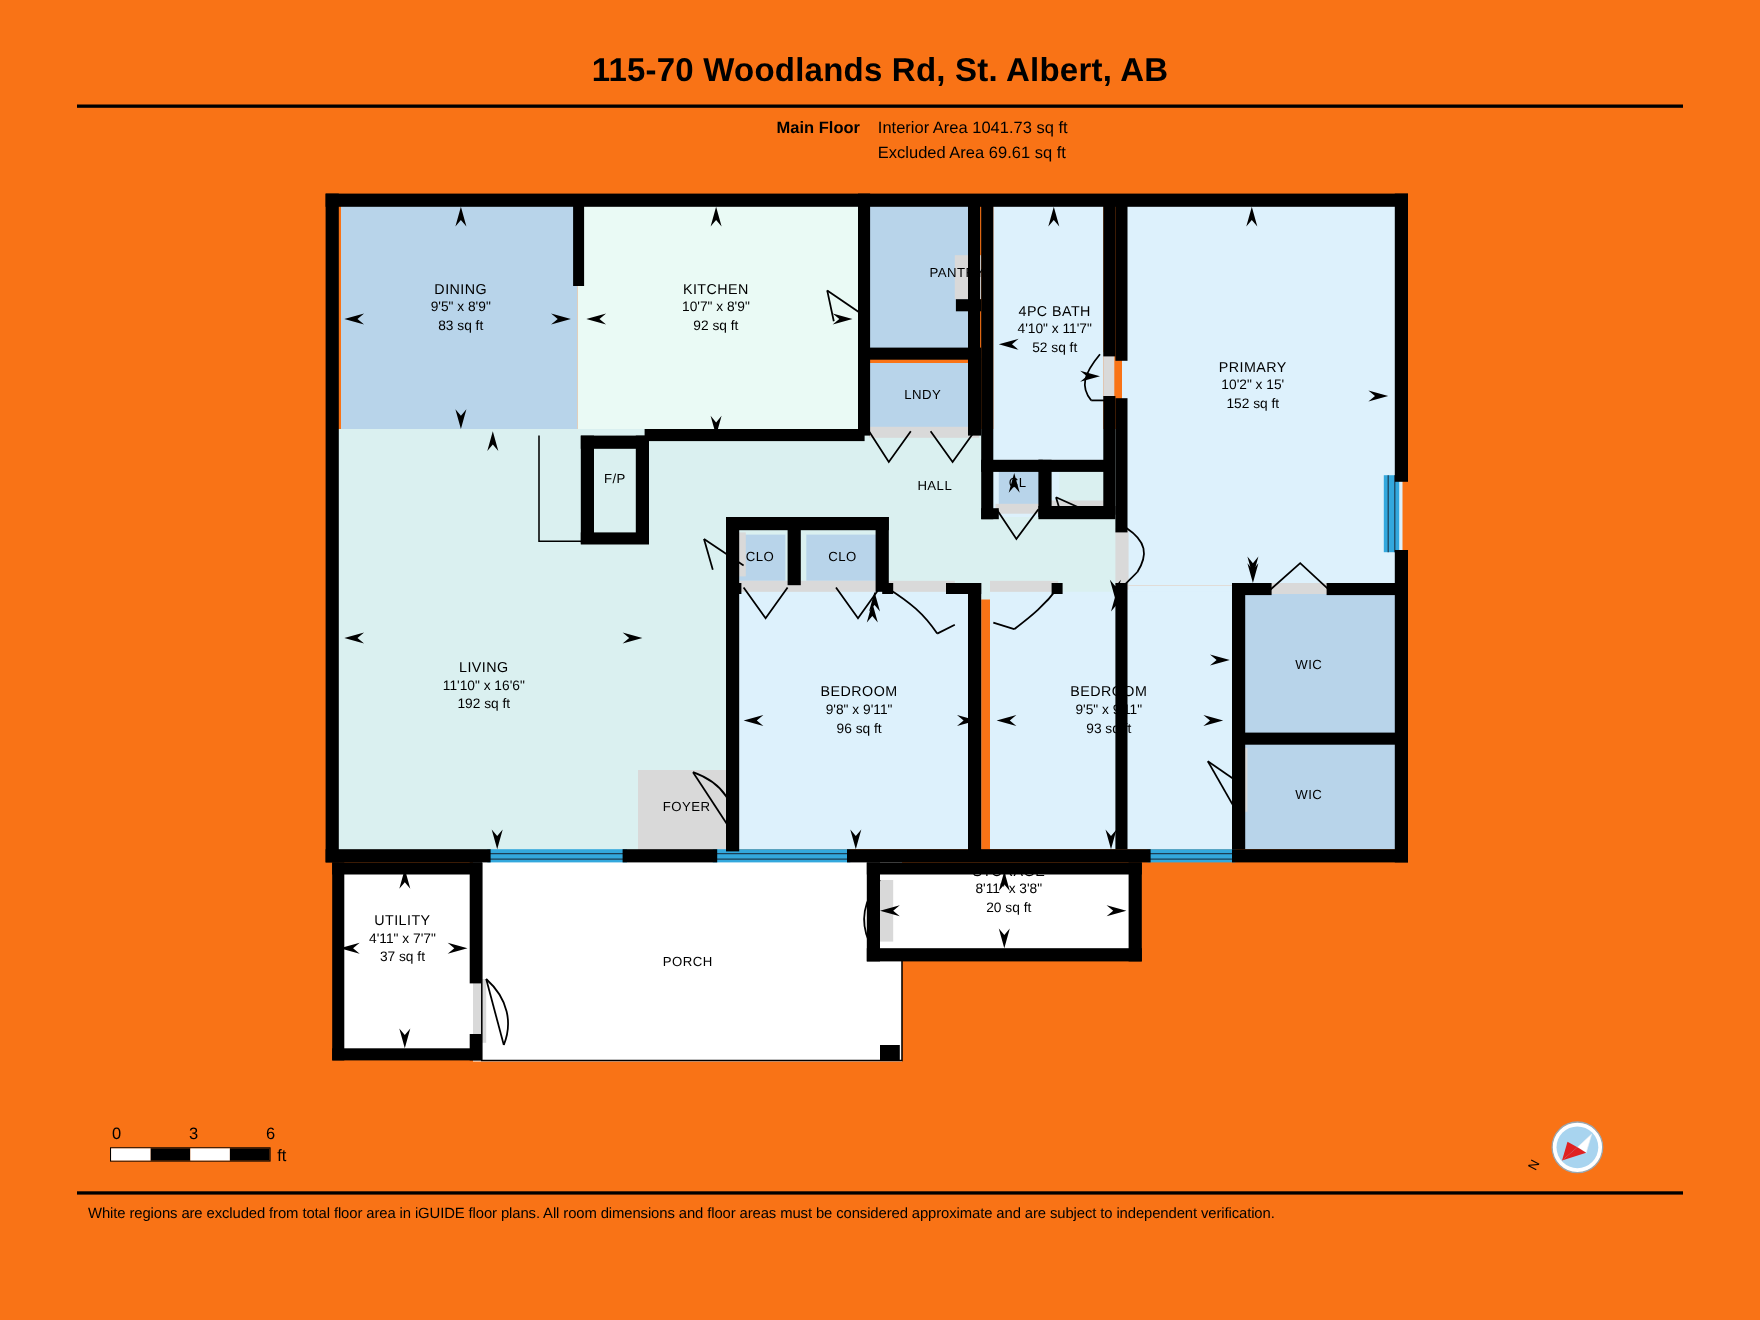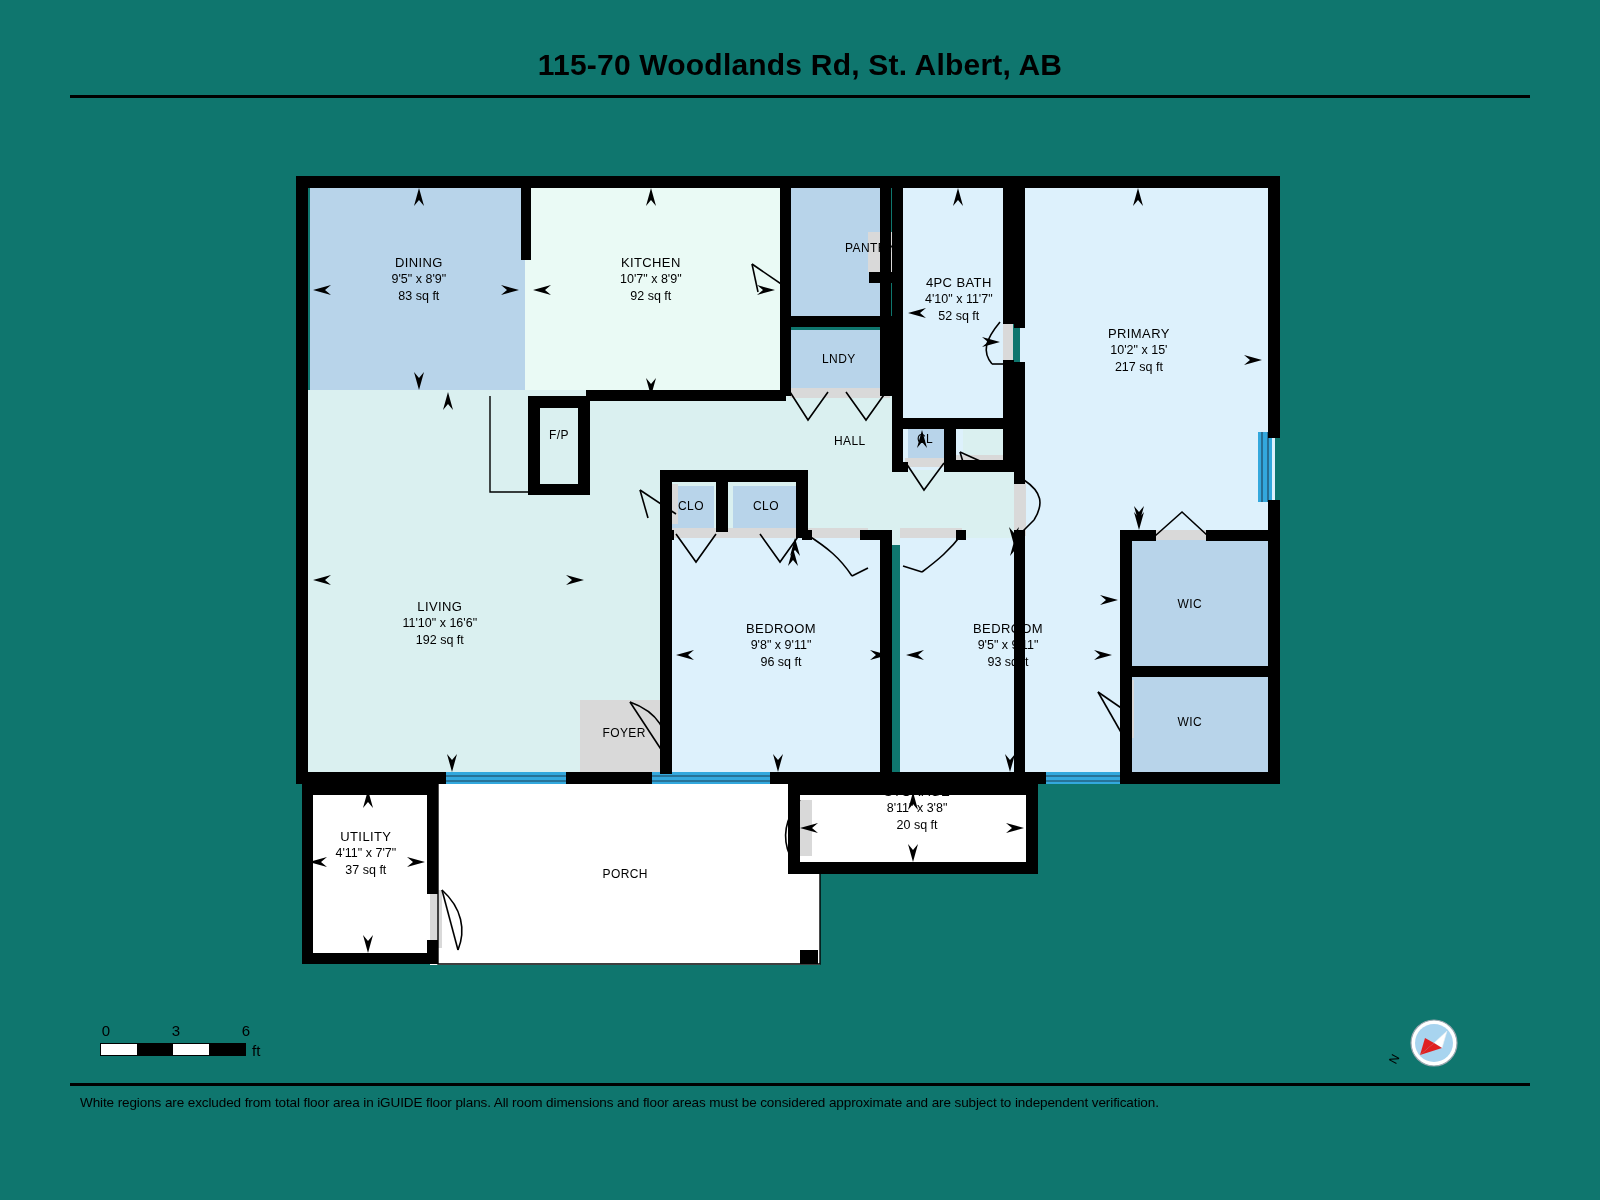--- a/index.html
+++ b/index.html
@@ -6,21 +6,21 @@
   html, body {
     margin: 0; padding: 0;
     width: 1600px; height: 1200px;
     background: #ffffff;
     font-family: "Liberation Sans", sans-serif;
     overflow: hidden;
   }
   #page {
     position: relative;
     width: 1600px; height: 1200px;
-    background: #0f766e;
+    background: #f97316;
   }
 
   
   .title {
     position: absolute;
     left: 0; top: 48px;
     width: 1600px;
     text-align: center;
     font-size: 30px;
     font-weight: bold;
@@ -111,20 +111,24 @@
   }
 </style>
 </head>
 <body>
 
 <div id="page">
 
   <div class="title">115-70 Woodlands Rd, St. Albert, AB</div>
   <div class="rule-top"></div>
 
+  <div class="subhead">
+    <span class="fl">Main Floor</span><span>Interior Area 1041.73 sq ft</span>
+    <span class="l2">Excluded Area 69.61 sq ft</span>
+  </div>
 
   <svg id="plan" viewBox="0 0 1600 1200" xmlns="http://www.w3.org/2000/svg">
     <defs>
       <style>
         .w   { fill:#000; }
         .fMd { fill:#b8d4ea; }
         .fPl { fill:#ddf1fc; }
         .fCy { fill:#daf0f0; }
         .fMt { fill:#eafaf5; }
         .fWt { fill:#ffffff; }
@@ -413,21 +417,21 @@
         <div class="nm">LNDY</div>
       </div>
       <div class="rlabel" style="left: 925px; top: 274px;">
         <div class="nm">4PC BATH</div>
         <div class="dm">4'10" x 11'7"</div>
         <div class="sf">52 sq ft</div>
       </div>
       <div class="rlabel" style="left: 1108px; top: 325px;">
         <div class="nm">PRIMARY</div>
         <div class="dm">10'2" x 15'</div>
-        <div class="sf">217 sq ft</div>
+        <div class="sf">152 sq ft</div>
       </div>
       <div class="rlabel small" style="left: 549px; top: 428px;">
         <div class="nm">F/P</div>
       </div>
       <div class="rlabel small" style="left: 834px; top: 434px;">
         <div class="nm">HALL</div>
       </div>
       <div class="rlabel small" style="left: 917px; top: 432px;">
         <div class="nm">CL</div>
       </div>

